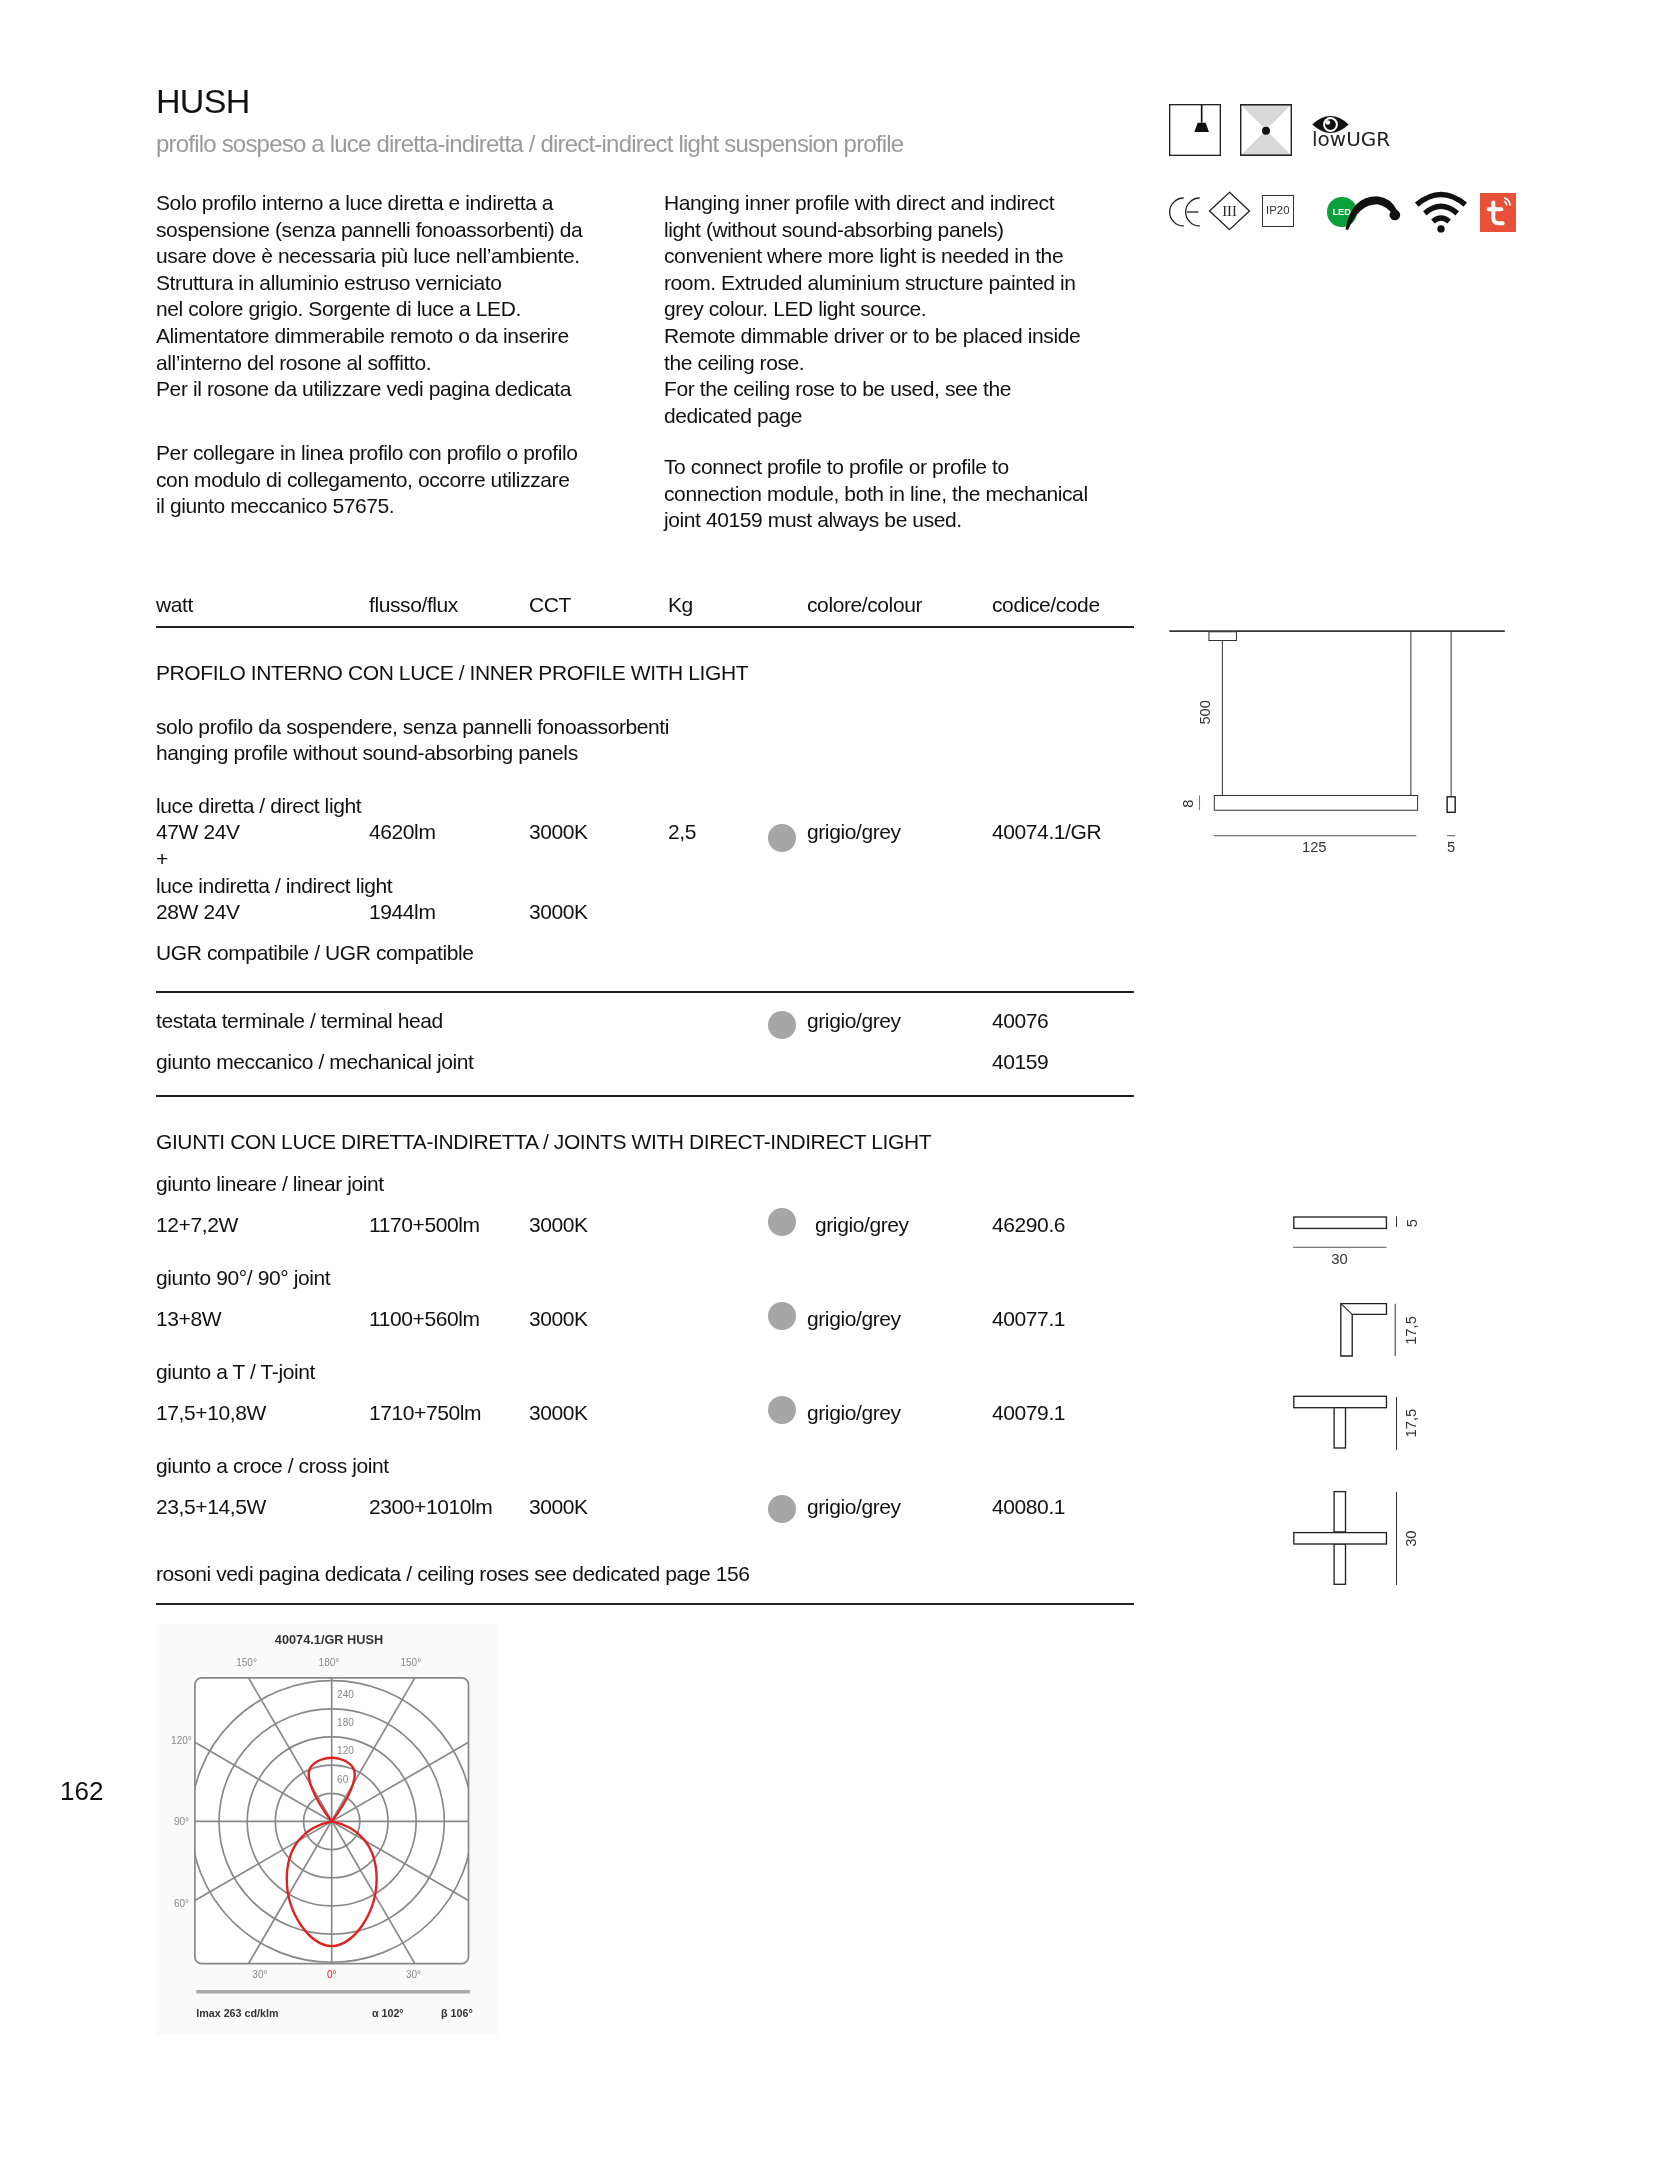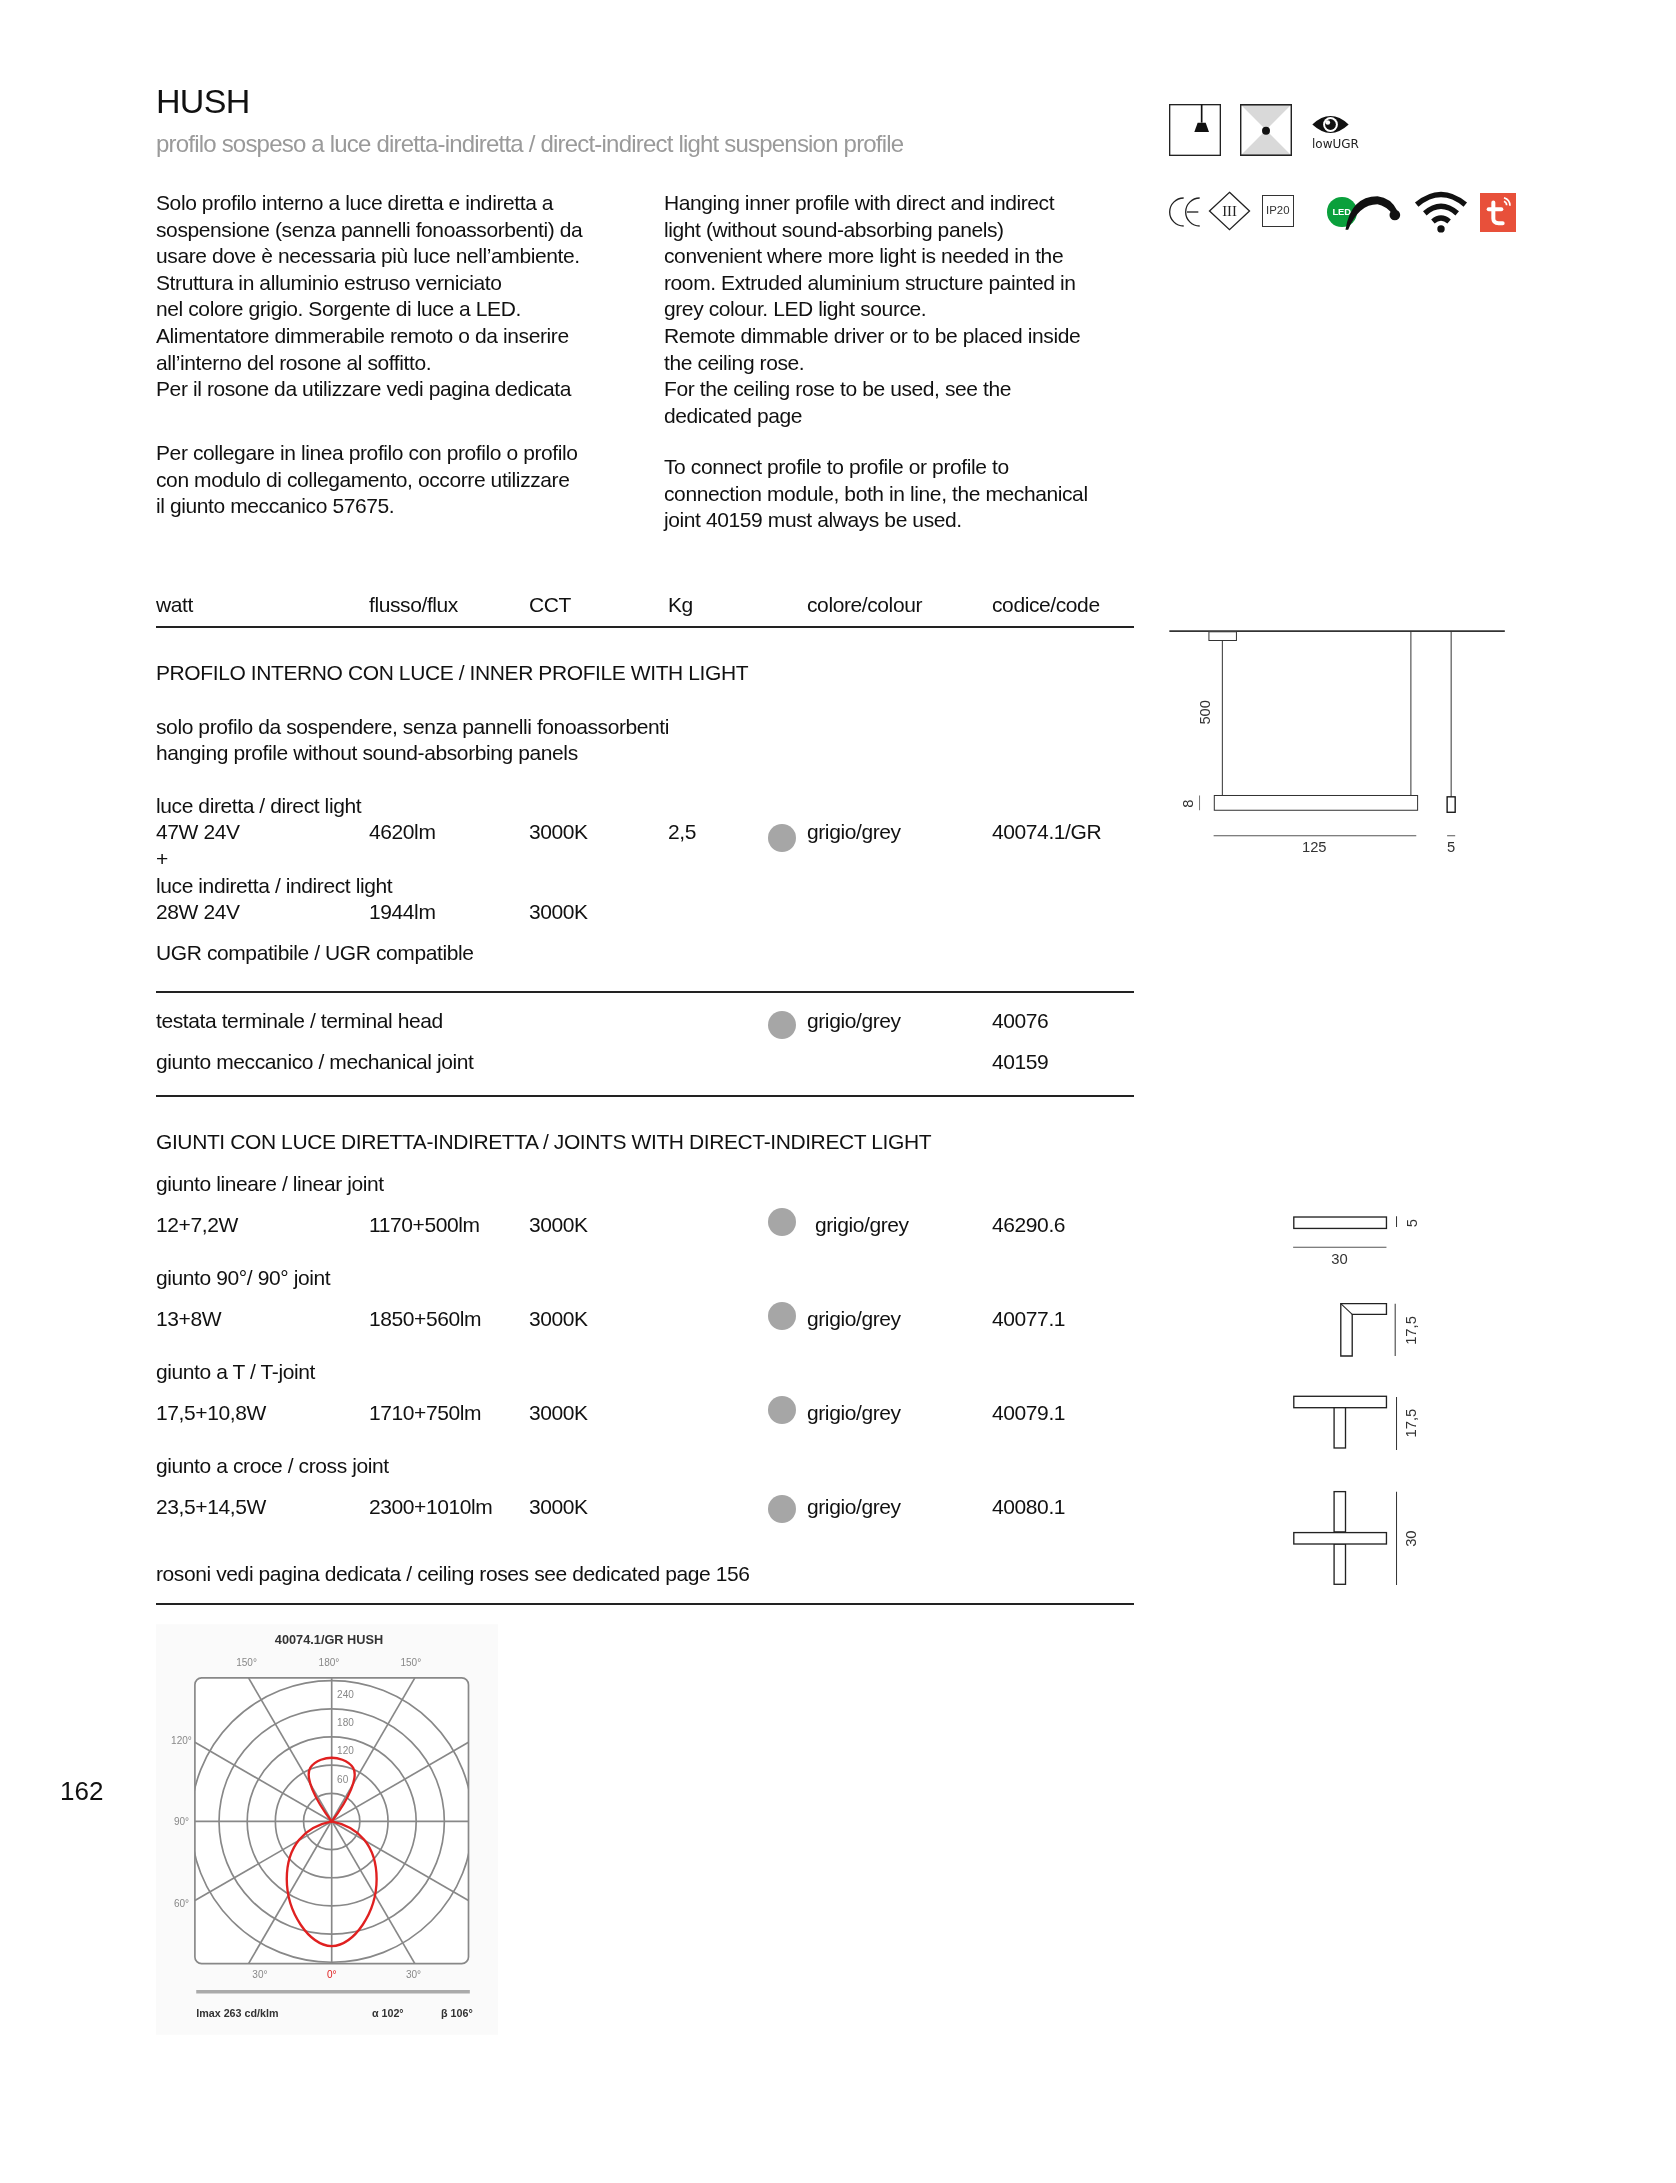--- a/index.html
+++ b/index.html
@@ -32,21 +32,21 @@
   <polygon points="76,2 39,39 76,76" fill="#fff"></polygon>
   <rect x="1" y="1" width="76" height="76" fill="none" stroke="#222" stroke-width="2"></rect>
   <circle cx="39" cy="40" r="6" fill="#111"></circle>
 </svg>
 <svg class="sym" style="left:1311px;top:113px" width="39" height="23" viewBox="0 0 58 34">
   <path d="M2,17 Q29,-8 56,17 Q29,42 2,17 Z" fill="#111"></path>
   <circle cx="29" cy="17" r="11" fill="#fff"></circle>
   <circle cx="29" cy="17" r="8" fill="#111"></circle>
   <circle cx="25" cy="14" r="3.5" fill="#fff"></circle>
 </svg>
-<div class="abs" style="left:1312px;top:137px;font-size:12px;color:#222;font-family:'DejaVu Sans',sans-serif;"><span>low</span><span style="font-weight:400">UGR</span></div>
+<div class="abs" style="left:1312px;top:127px;font-size:20px;color:#222;font-family:'DejaVu Sans',sans-serif;"><span>low</span><span style="font-weight:400">UGR</span></div>
 
 <svg class="sym" style="left:1169px;top:195px" width="32" height="34" viewBox="0 0 48 50">
   <path d="M22,4 A21,21 0 0 0 22,46" fill="none" stroke="#222" stroke-width="2"></path>
   <path d="M46,4 A21,21 0 0 0 46,46" fill="none" stroke="#222" stroke-width="2"></path>
   <line x1="27" y1="25" x2="44" y2="25" stroke="#222" stroke-width="2"></line>
 </svg>
 <svg class="sym" style="left:1208px;top:191px" width="43" height="40" viewBox="0 0 64 60">
   <polygon points="32,2 62,30 32,58 2,30" fill="#fff" stroke="#222" stroke-width="2"></polygon>
   <text x="32" y="38" text-anchor="middle" font-family="Liberation Serif, serif" font-size="22" fill="#222">III</text>
 </svg>
@@ -151,21 +151,21 @@
   <div class="abs txt" style="left:369px;top:1213px">1170+500lm</div>
   <div class="abs txt" style="left:529px;top:1213px">3000K</div>
   <div class="dot" style="left:768px;top:1208px"></div>
   <div class="abs txt" style="left:815px;top:1213px">grigio/grey</div>
   <div class="abs txt" style="left:992px;top:1213px">46290.6</div>
 </div>
 
 <div class="abs txt" style="left:156px;top:1266px">giunto 90°/ 90° joint</div>
 <div>
   <div class="abs txt" style="left:156px;top:1307px">13+8W</div>
-  <div class="abs txt" style="left:369px;top:1307px">1850+560lm</div>
+  <div class="abs txt" style="left:369px;top:1307px">1100+560lm</div>
   <div class="abs txt" style="left:529px;top:1307px">3000K</div>
   <div class="dot" style="left:768px;top:1302px"></div>
   <div class="abs txt" style="left:807px;top:1307px">grigio/grey</div>
   <div class="abs txt" style="left:992px;top:1307px">40077.1</div>
 </div>
 
 <div class="abs txt" style="left:156px;top:1360px">giunto a T / T-joint</div>
 <div>
   <div class="abs txt" style="left:156px;top:1401px">17,5+10,8W</div>
   <div class="abs txt" style="left:369px;top:1401px">1710+750lm</div>

